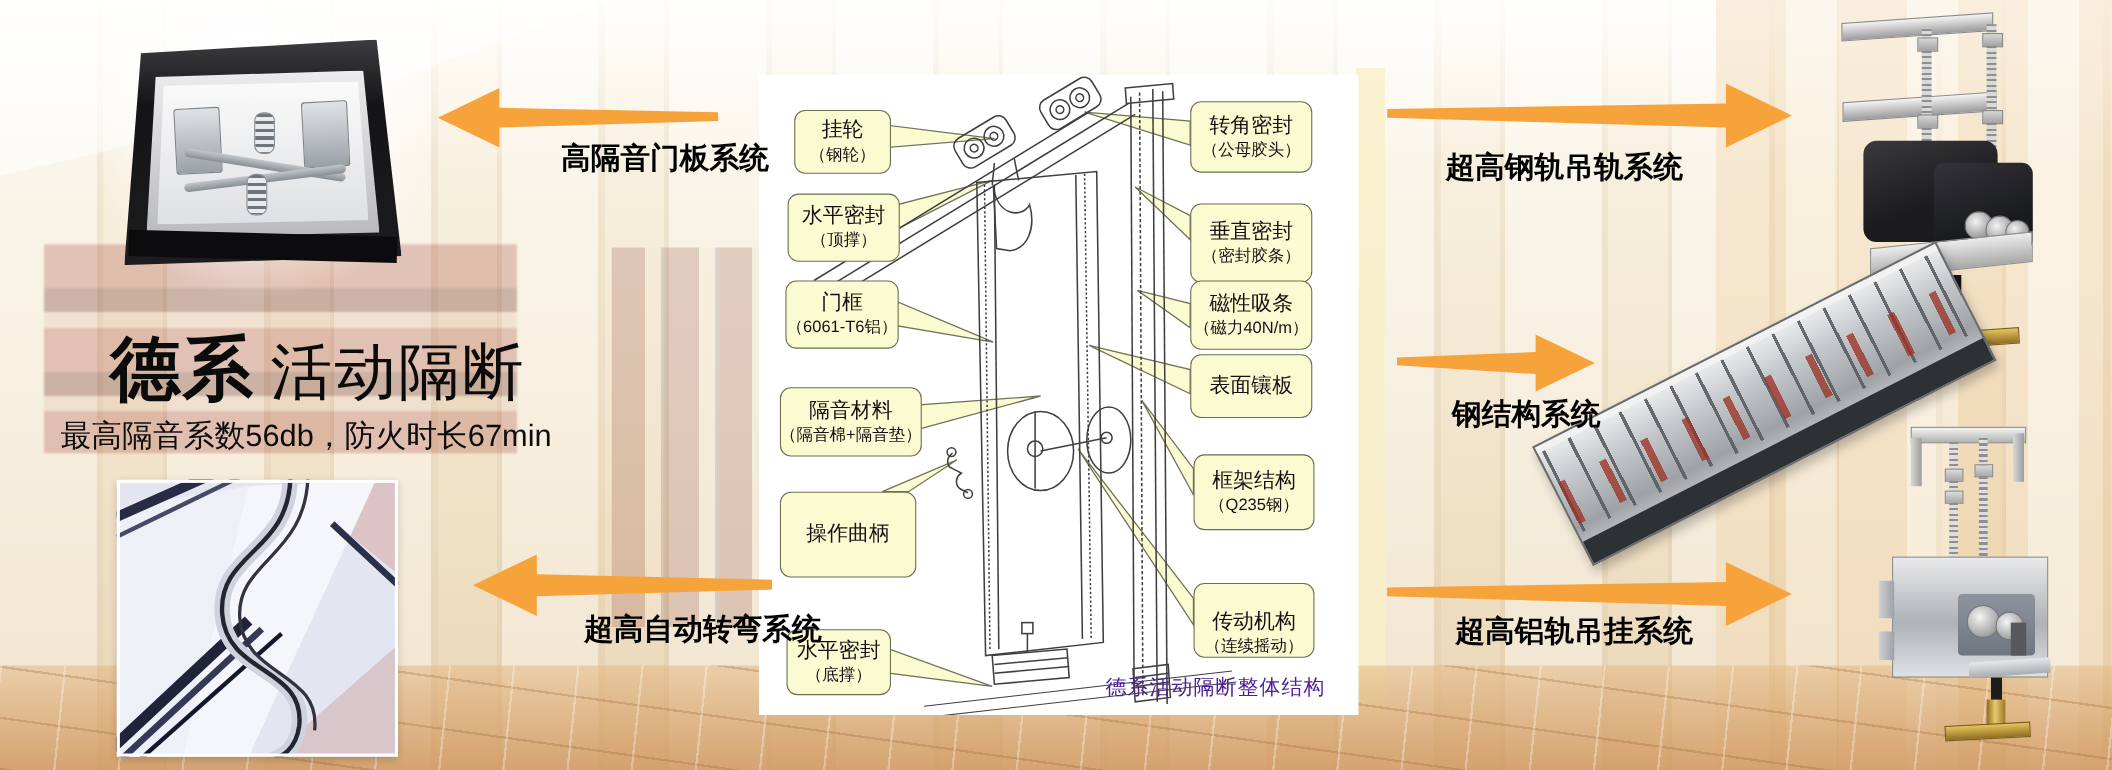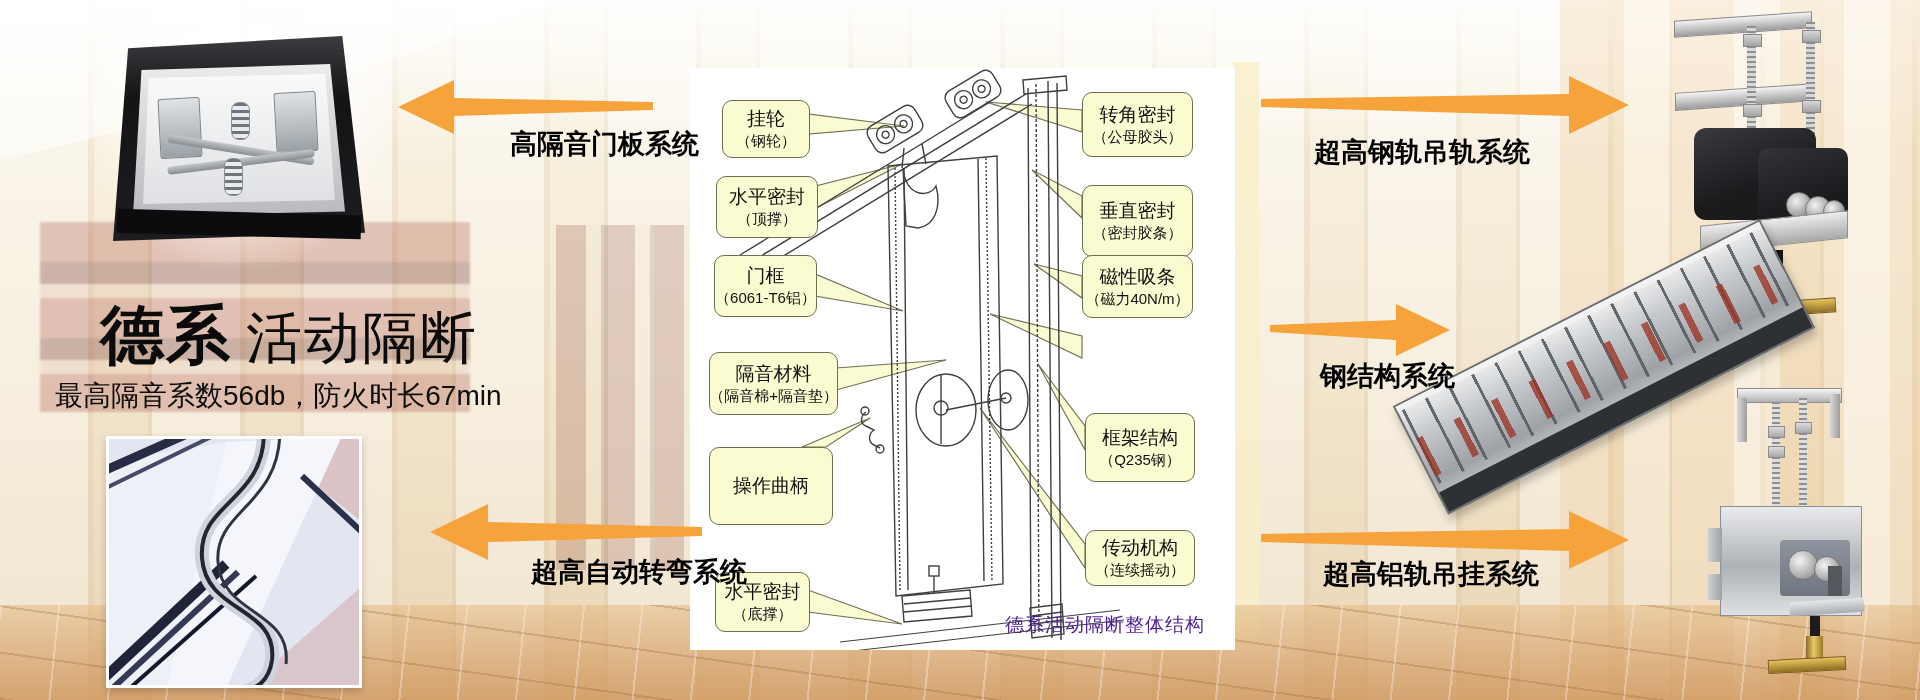--- a/index.html
+++ b/index.html
@@ -337,25 +337,29 @@
     <div class="l2">（公母胶头）</div>
   </div>
   <div class="callout" style="left:392px;top:117px;width:111px;height:72px;">
     <div class="l1">垂直密封</div>
     <div class="l2">（密封胶条）</div>
   </div>
   <div class="callout" style="left:392px;top:187px;width:111px;height:63px;">
     <div class="l1">磁性吸条</div>
     <div class="l2">（磁力40N/m）</div>
   </div>
+  <div class="callout" style="left:392px;top:254px;width:111px;height:58px;">
+    <div class="l1">表面镶板</div>
+
+  </div>
   <div class="callout" style="left:395px;top:345px;width:110px;height:69px;">
     <div class="l1">框架结构</div>
     <div class="l2">（Q235钢）</div>
   </div>
-  <div class="callout" style="left:395px;top:462px;width:110px;height:56px;">
+  <div class="callout" style="left:395px;top:462px;width:110px;height:68px;justify-content:flex-end;">
     <div class="l1">传动机构</div>
     <div class="l2">（连续摇动）</div>
   </div>
 
   <div class="caption">德系活动隔断整体结构</div>
 </div>
 
 <div class="abs photo-c">
   <div class="pc-plate pc-p1"></div>
   <div class="pc-plate pc-p2"></div>

